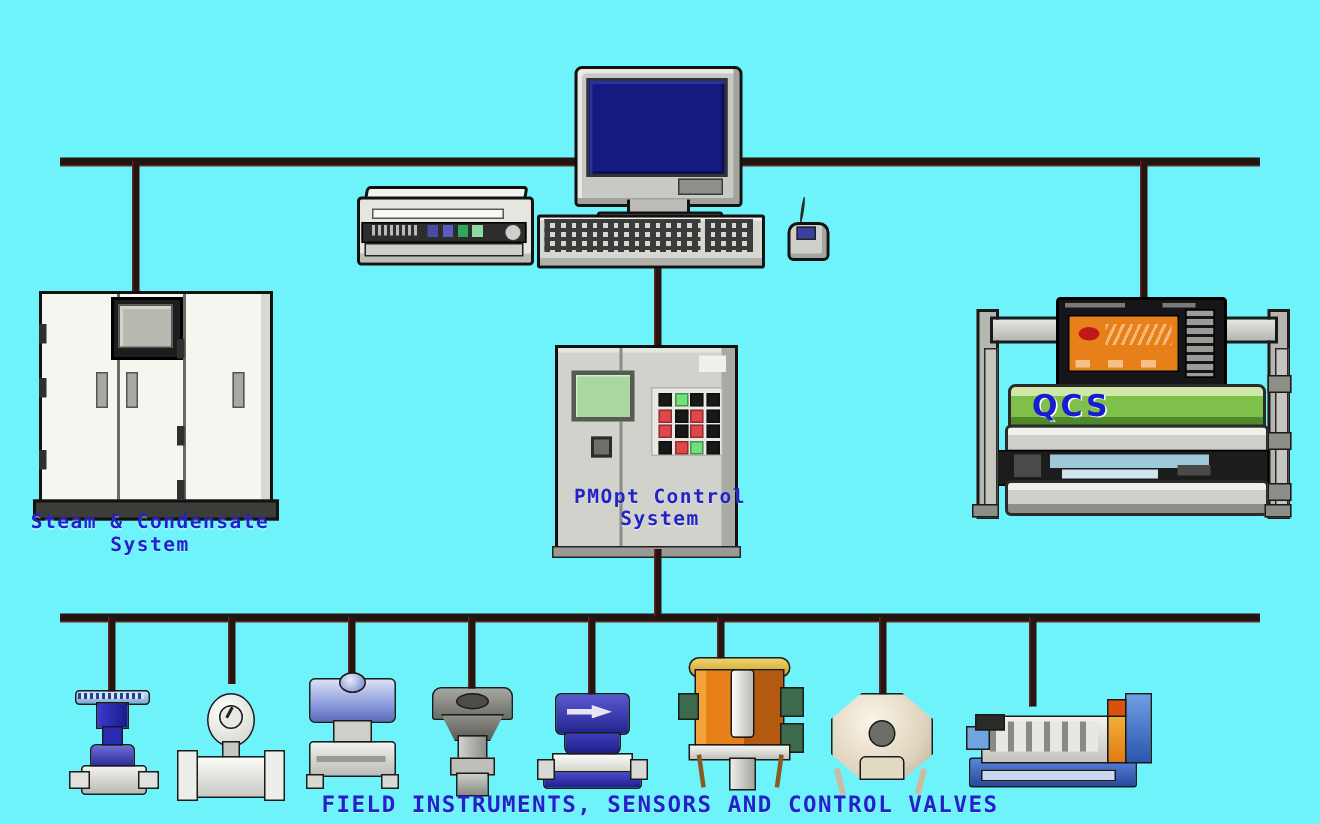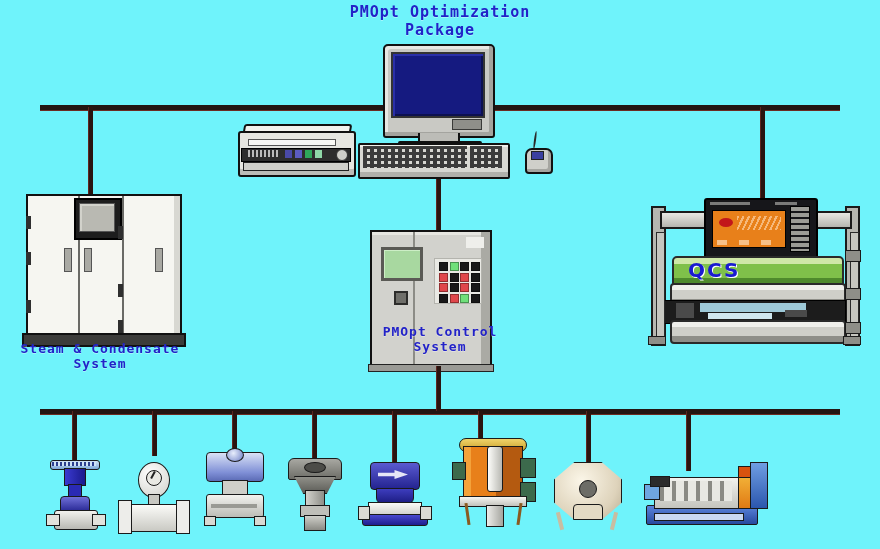--- a/index.html
+++ b/index.html
@@ -133,22 +133,20 @@
   .dev{position:absolute;}
   .pcs{position:absolute;}
   .rnd{border-radius:50%;}
   .bdr1{border:1px solid #1a1a1a;}
 </style>
 </head>
 <body>
 
 <div class="stage">
 
-  <div class="label" id="lbl-top">PMOpt Optimization
-Package</div>
 
   <div class="bus hbus" style="left:40px;top:105px;width:800px;"></div>
   <div class="bus vbus" style="left:88px;top:107px;height:92px;"></div>
   <div class="bus vbus" style="left:760px;top:107px;height:92px;"></div>
   <div class="bus vbus" style="left:436px;top:170px;height:62px;"></div>
 
   <div class="ws">
     <div class="mon-case"></div>
     <div class="mon-screen"></div>
     <div class="mon-badge"></div>
@@ -349,14 +347,15 @@
     <div class="pcs" style="left:660px;top:481px;width:72px;height:20px;
          background:repeating-linear-gradient(to right,#8a8a84 0 4px,#e8e8e3 4px 12px);"></div>
     <div class="pcs bdr1" style="left:644px;top:484px;width:14px;height:14px;background:#6fa6e0;"></div>
     <div class="pcs bdr1" style="left:650px;top:476px;width:18px;height:9px;background:#2b2b2b;"></div>
     <div class="pcs bdr1" style="left:738px;top:472px;width:12px;height:35px;background:linear-gradient(to bottom,#f4b83c,#e07a14);"></div>
     <div class="pcs bdr1" style="left:738px;top:466px;width:12px;height:10px;background:#d8520f;"></div>
     <div class="pcs bdr1" style="left:750px;top:462px;width:16px;height:45px;background:linear-gradient(to bottom,#6f9ee2,#2b56ae);"></div>
     <div class="pcs bdr1" style="left:654px;top:513px;width:88px;height:6px;background:#c9d8f2;"></div>
   </div>
 
+  <div class="label" id="lbl-field">FIELD INSTRUMENTS, SENSORS AND CONTROL VALVES</div>
 
 </div>
 
 </body></html>

